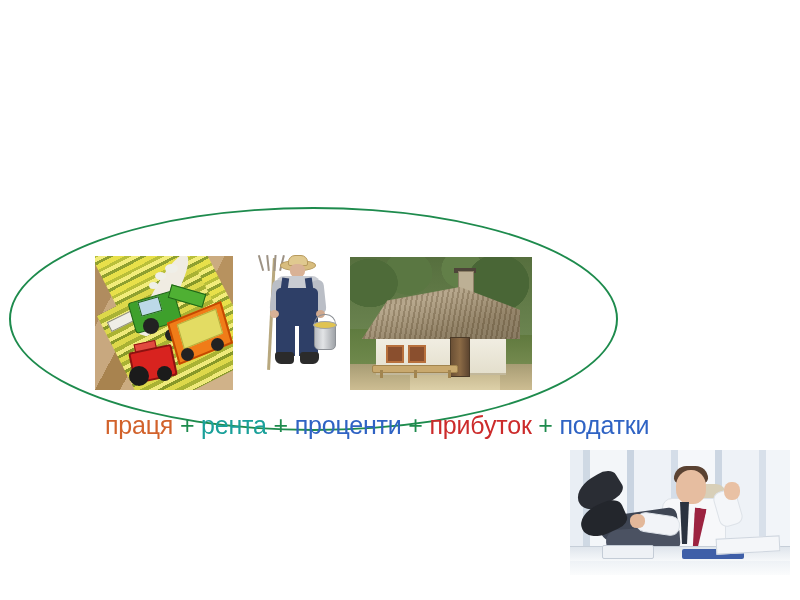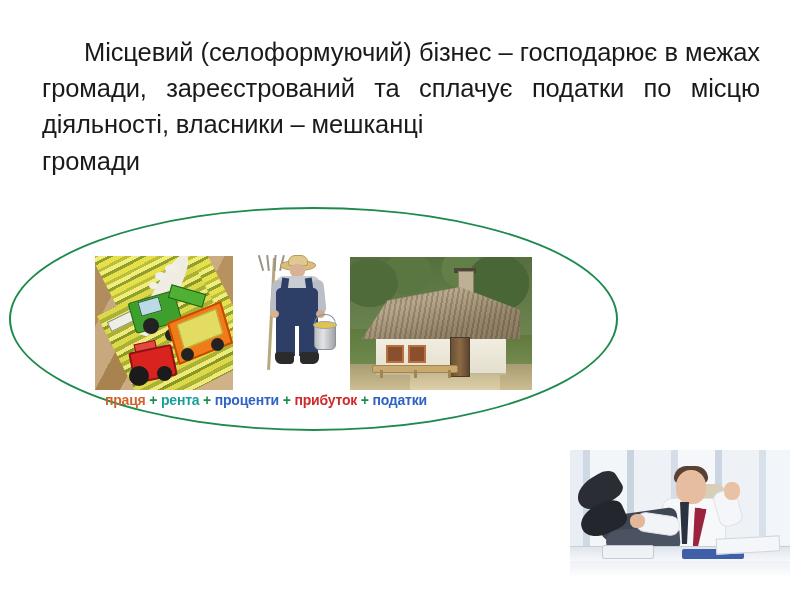--- a/index.html
+++ b/index.html
@@ -373,23 +373,23 @@
   .h-bl3 { left: 98px; }
   .h-path {
     position: absolute; left: 60px; bottom: 0; width: 90px; height: 22px;
     background: linear-gradient(to bottom, #c0b289, #ddd0a8);
   }
 
   
   .formula {
     position: absolute;
     left: 105px;
-    top: 392px;
-    font-size: 14px;
-    font-weight: 700;
+    top: 411px;
+    font-size: 25px;
+    font-weight: 400;
     white-space: nowrap;
     letter-spacing: -0.2px;
   }
   .formula span { display: inline; }
 
   
   .pic-business {
     left: 570px;
     top: 450px;
     width: 220px;
@@ -489,26 +489,20 @@
     position: absolute; left: 146px; bottom: 22px; width: 62px; height: 14px;
     background: #f4f6f9; border: 1px solid #cfd6df;
     transform: rotate(-3deg);
   }
 </style>
 </head>
 <body>
 
 <div class="slide">
 
-  <div class="title-block">
-    <span>Місцевий (селоформуючий) бізнес – господарює</span>
-    <span>в межах громади, зареєстрований та сплачує</span>
-    <span>податки по місцю діяльності, власники – мешканці</span>
-    <span class="lastline">громади</span>
-  </div>
 
   <div class="ellipse"></div>
 
   <div class="pic pic-harvester">
     <div class="field">
       <div class="soil-a"></div>
       <div class="crop"></div>
       <div class="crop2"></div>
       <div class="road"></div>
     </div>

